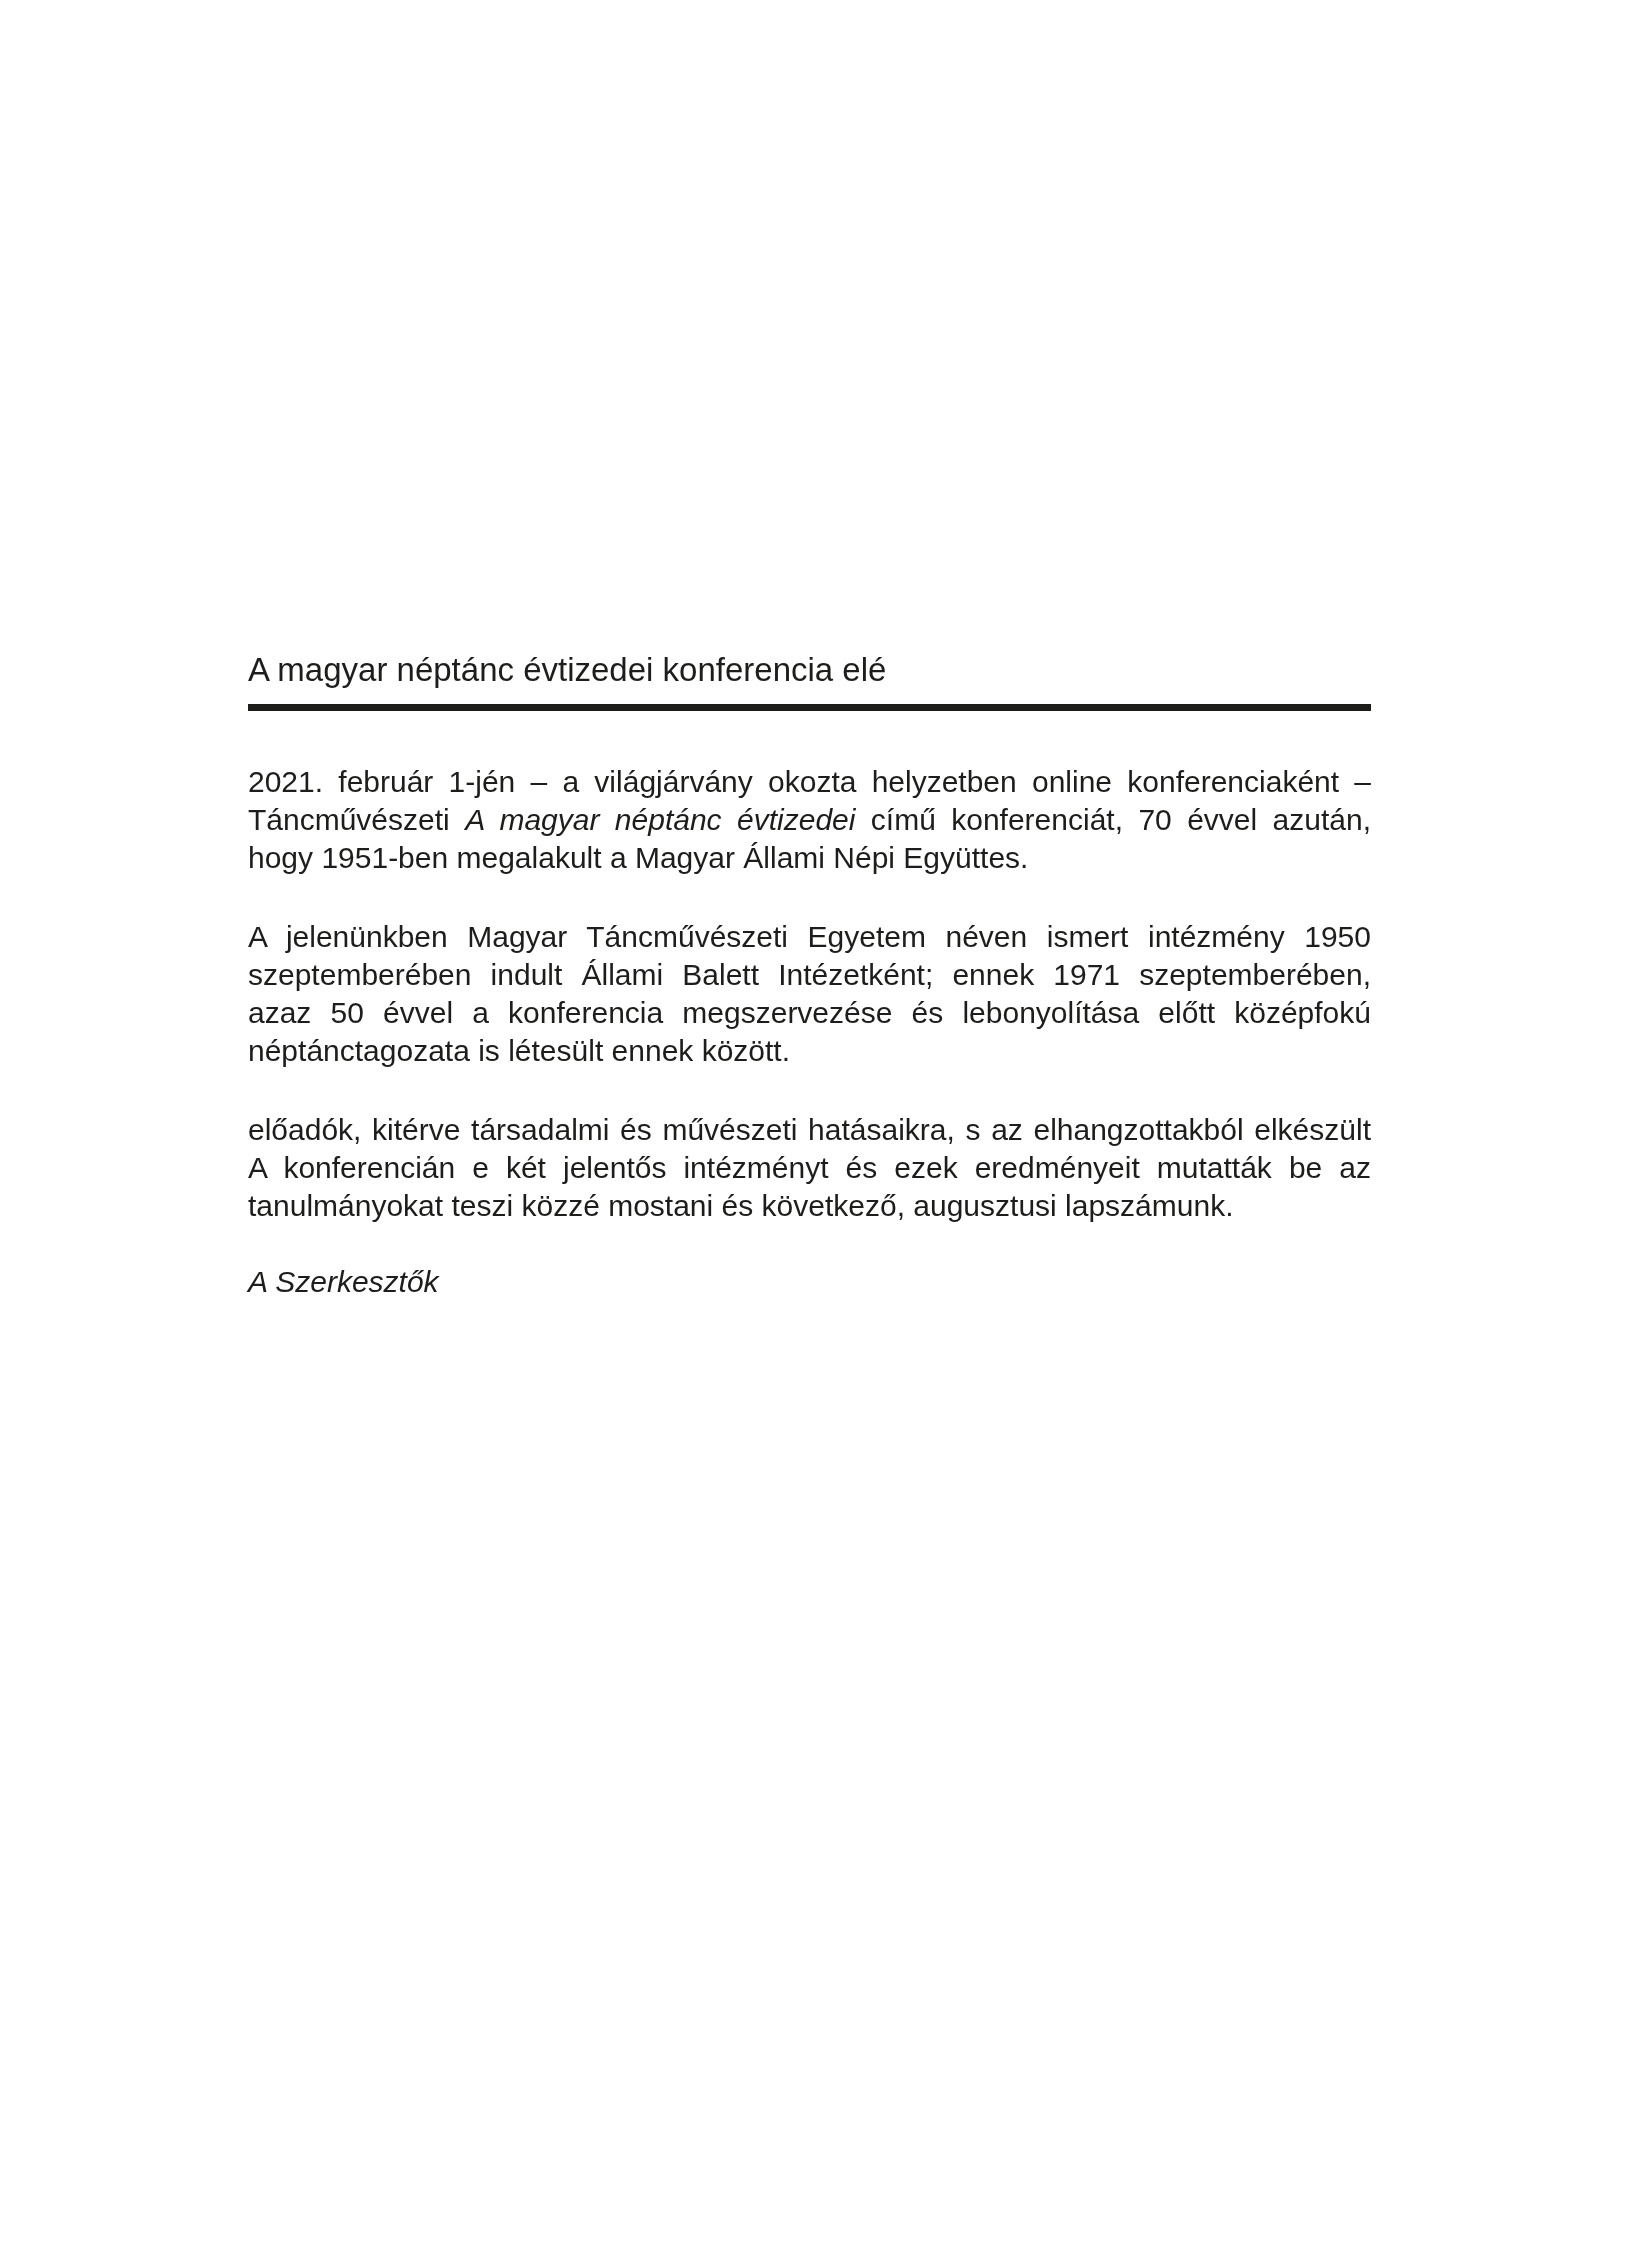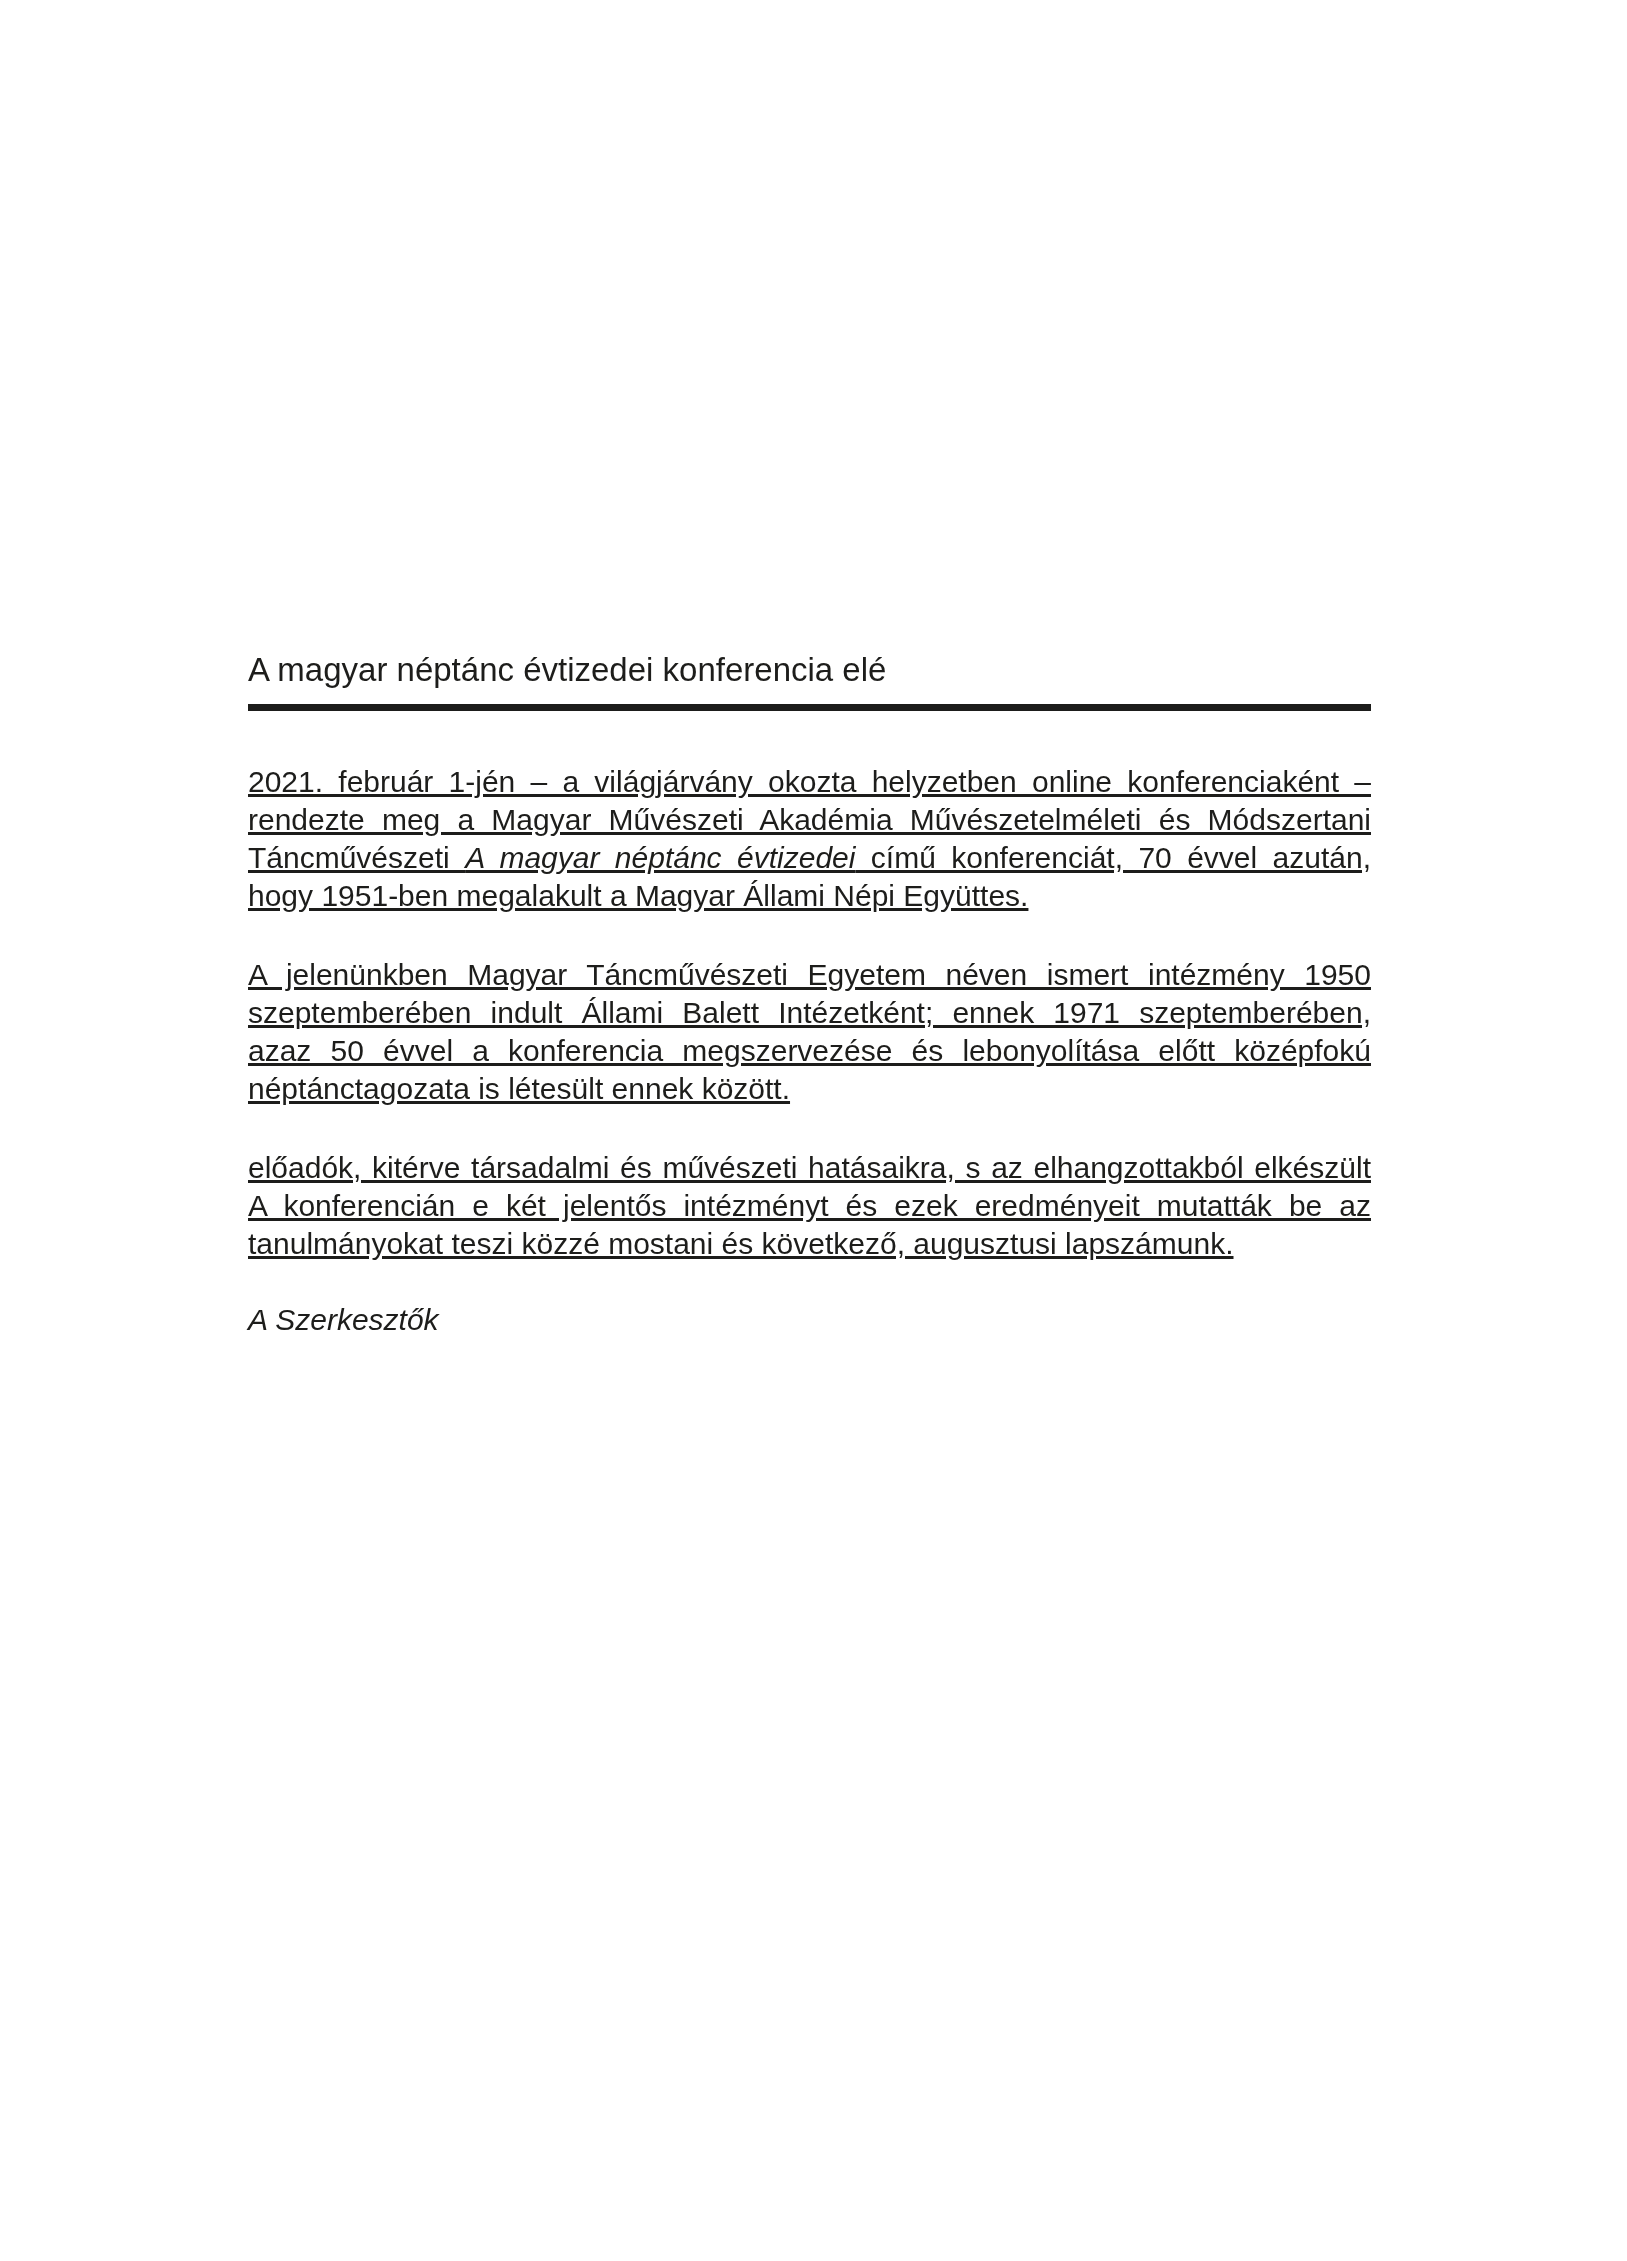--- a/index.html
+++ b/index.html
@@ -32,41 +32,39 @@
   .paras { margin-top: 52px; }
   .para {
     font-size: 30px;
     line-height: 38px;
     margin: 0 0 41px 0;
   }
   .para:last-child { margin-bottom: 0; }
   .line {
     text-align: justify;
     text-align-last: justify;
-    text-decoration: underline;
   }
   .line.last { text-align-last: left; }
   .italic { font-style: italic; }
   .signature {
     margin-top: 38px;
     font-size: 30px;
     line-height: 38px;
     font-style: italic;
   }
 </style>
 </head>
 <body>
 
 <div class="article">
   <div class="title">A magyar néptánc évtizedei konferencia elé</div>
   <div class="rule"></div>
   <div class="paras">
       <div class="para">
         <div class="line"><span>2021. február 1-jén – a világjárvány okozta helyzetben online konferenciaként –</span></div>
-        <div class="line"><span>rendezte meg a Magyar Művészeti Akadémia Művészetelméleti és Módszertani</span></div>
         <div class="line"><span>Táncművészeti </span><span class="italic">A magyar néptánc évtizedei</span><span> című konferenciát, 70 évvel azután,</span></div>
         <div class="line last"><span>hogy 1951-ben megalakult a Magyar Állami Népi Együttes.</span></div>
       </div>
       <div class="para">
         <div class="line"><span>A jelenünkben Magyar Táncművészeti Egyetem néven ismert intézmény 1950</span></div>
         <div class="line"><span>szeptemberében indult Állami Balett Intézetként; ennek 1971 szeptemberében,</span></div>
         <div class="line"><span>azaz 50 évvel a konferencia megszervezése és lebonyolítása előtt középfokú</span></div>
         <div class="line last"><span>néptánctagozata is létesült ennek között.</span></div>
       </div>
       <div class="para">

